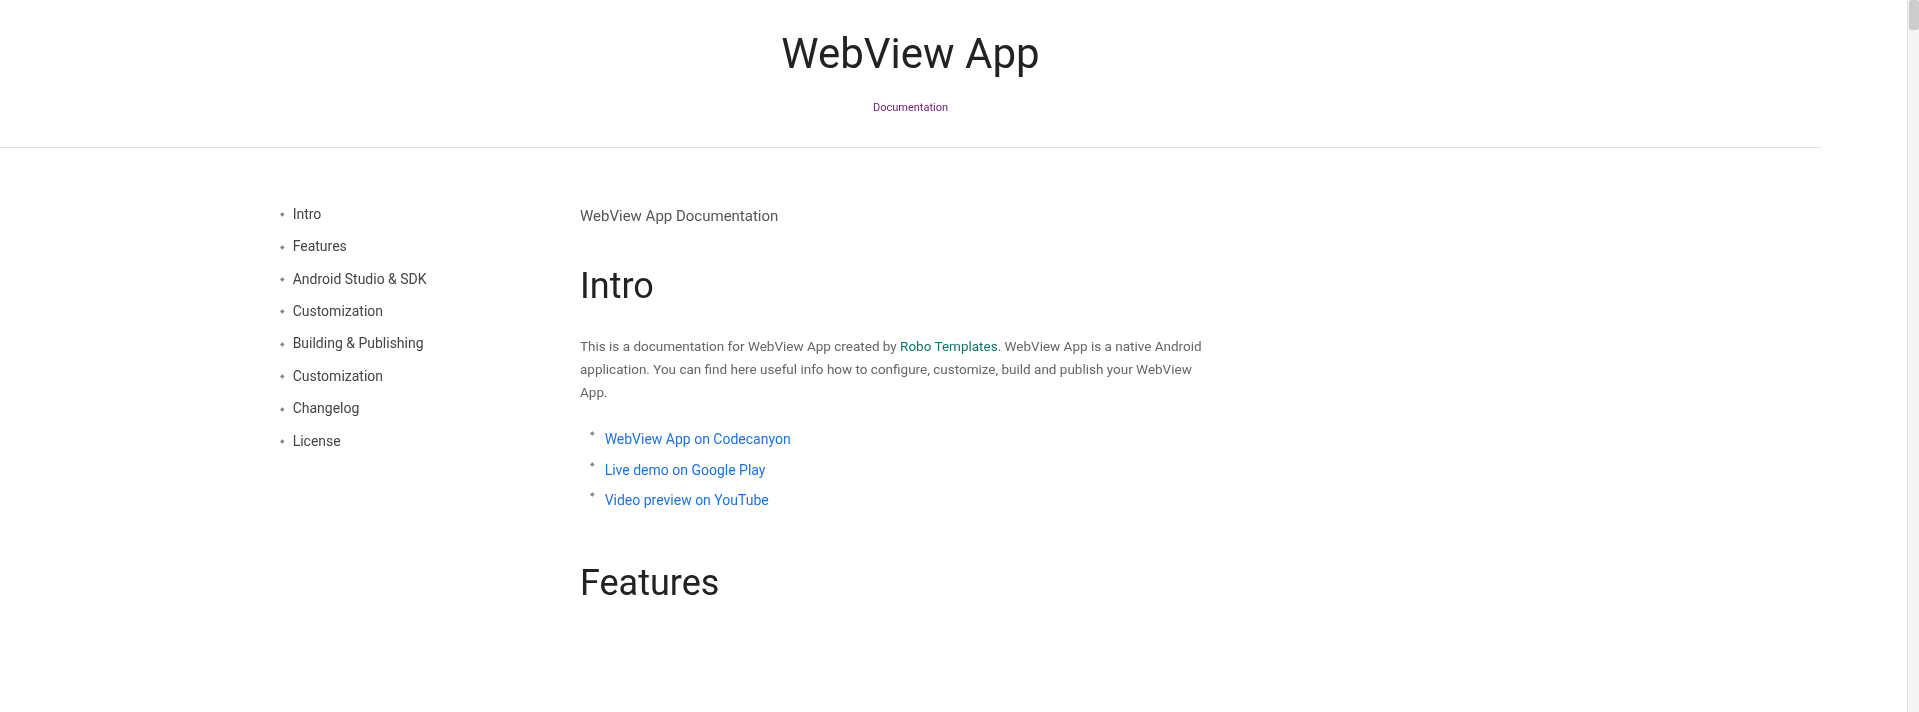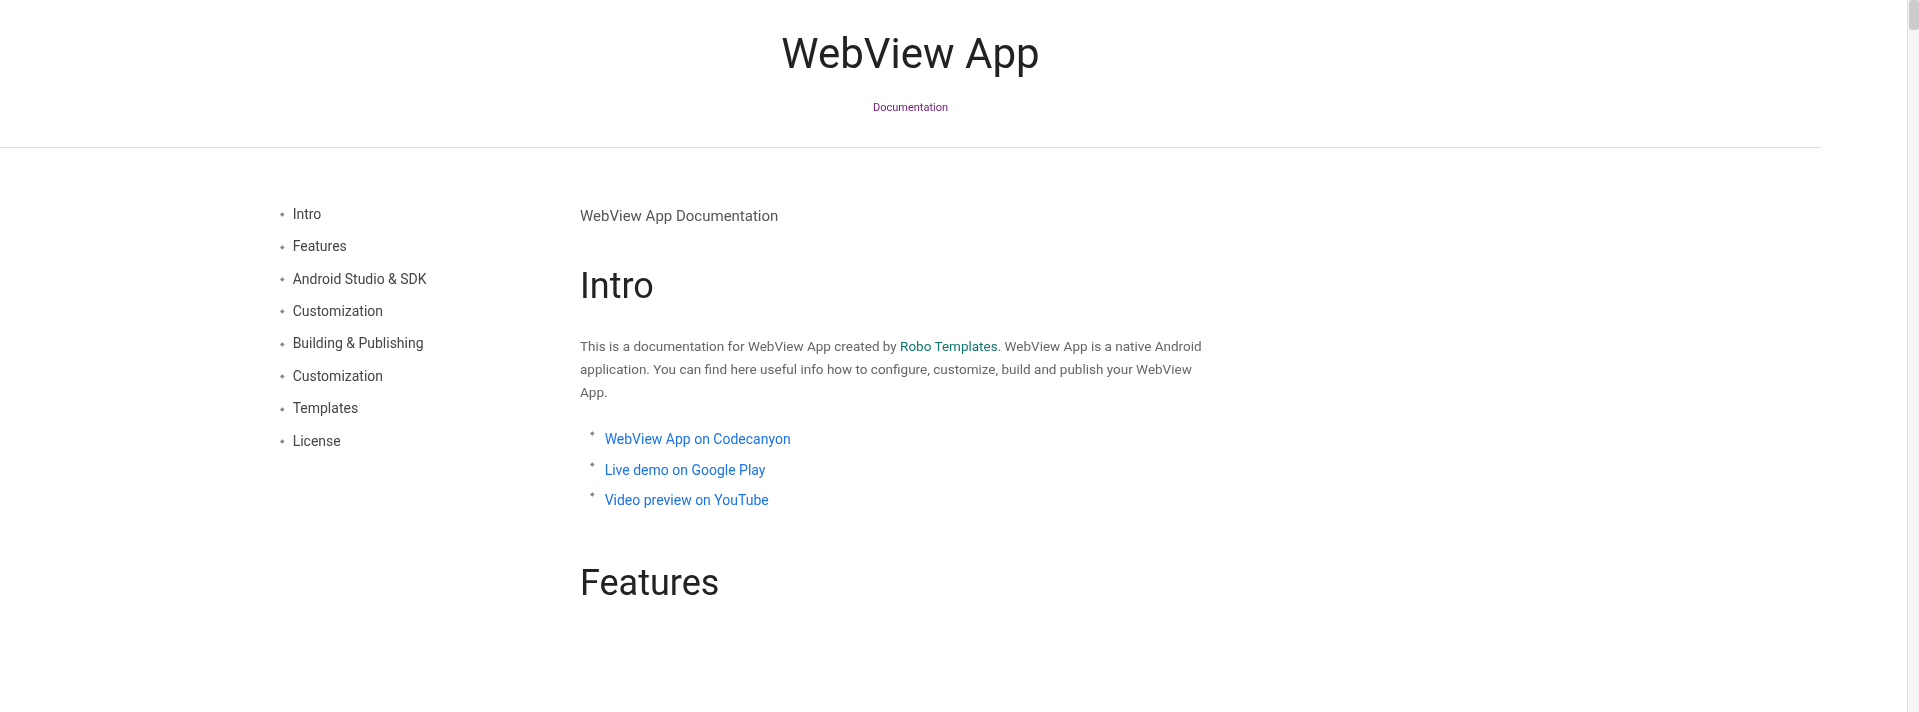--- a/index.html
+++ b/index.html
@@ -198,21 +198,21 @@
         <li>
           <a href="#customization">Customization</a>
         </li>
         <li>
           <a href="#building">Building &amp; Publishing</a>
         </li>
         <li>
           <a href="#dependencies">Customization</a>
         </li>
         <li>
-          <a href="#changelog">Templates</a>
+          <a href="#changelog">Changelog</a>
         </li>
         <li>
           <a href="#license">License</a>
         </li>
       </ul>
     </nav>
 
     <div class="content-area">
 
       <p class="doc-title">WebView App Documentation</p>

